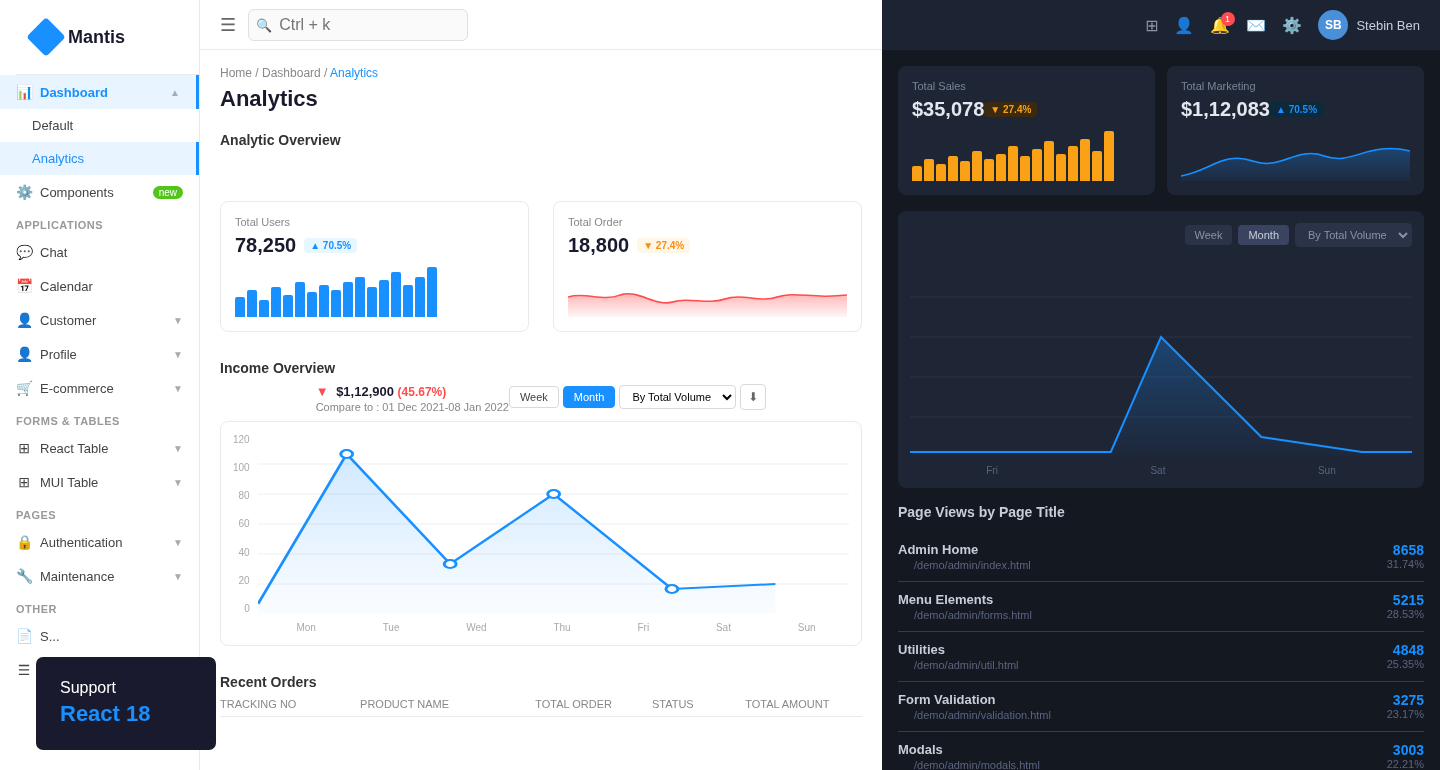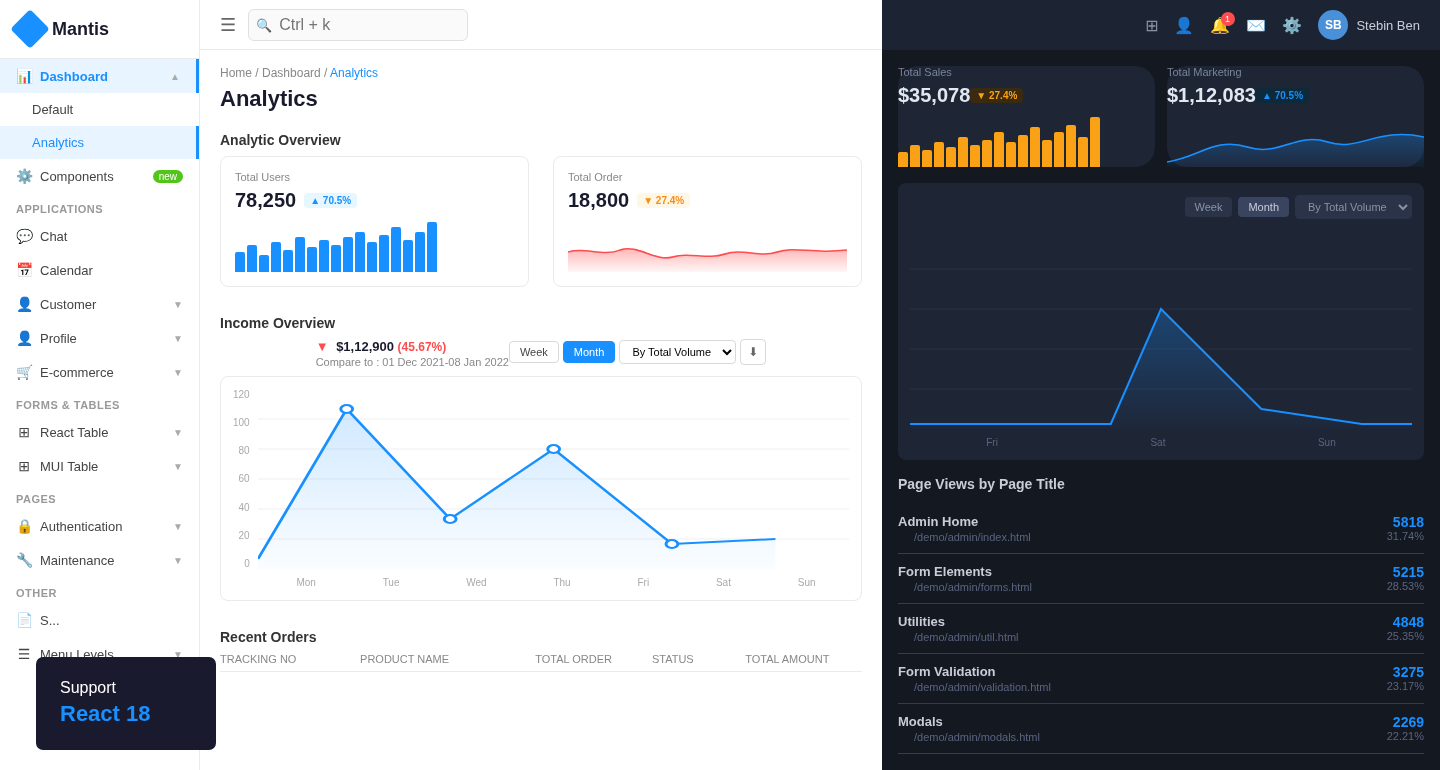--- a/index.html
+++ b/index.html
@@ -4,21 +4,21 @@
   <style>
     * { box-sizing: border-box; margin: 0; padding: 0; }
     body { font-family: -apple-system, BlinkMacSystemFont, 'Segoe UI', sans-serif; display: flex; height: 770px; overflow: hidden; background: #0a0d14; }
 
     
     #sidebar {
       width: 200px; min-width: 200px; background: #fff; display: flex; flex-direction: column;
       height: 770px; overflow-y: auto; border-right: 1px solid #e8eaed;
     }
     .sidebar-logo {
-      display: flex; align-items: center; gap: 8px; padding: 15px 16px; border-bottom: 1px solid #e8eaed;
+      display: flex; align-items: center; gap: 8px; padding: 23px 16px; border-bottom: 1px solid #e8eaed; margin-left: 16px;
     }
     .logo-diamond { width: 28px; height: 28px; background: #1890ff; transform: rotate(45deg); border-radius: 4px; flex-shrink: 0; }
     .sidebar-logo-text { font-size: 18px; font-weight: 700; color: #1a1a2e; }
     .nav-group-label { font-size: 11px; color: #999; padding: 10px 16px 4px; text-transform: uppercase; font-weight: 600; letter-spacing: 0.5px; }
     .nav-item {
       display: flex; align-items: center; gap: 8px; padding: 9px 16px; cursor: pointer; font-size: 13px; color: #444; border-radius: 0;
       position: relative;
     }
     .nav-item.active { background: #e8f4ff; color: #1890ff; border-right: 3px solid #1890ff; }
     .nav-item.parent { font-weight: 600; }
@@ -45,40 +45,40 @@
     .topbar-username { color: #c8cdd8; font-size: 13px; }
 
     
     .page-header { padding: 16px 20px 8px; }
     .breadcrumb { font-size: 12px; color: #888; margin-bottom: 6px; }
     .breadcrumb a { color: #888; text-decoration: none; }
     .breadcrumb span { color: #1890ff; }
     .page-title { font-size: 22px; font-weight: 700; color: #1a1a2e; }
 
     .section-title { font-size: 14px; font-weight: 600; color: #333; padding: 12px 20px 8px; }
-    .stat-card { background: #fff; border: 1px solid #e8eaed; border-radius: 8px; padding: 14px; flex: 1; min-width: 0; margin-right: 12px; }
+    .stat-card { background: #fff; border: 1px solid #e8eaed; border-radius: 8px; padding: 14px; flex: 1; min-width: 0; margin-right: 12px; margin-top: 45px; }
     .stat-card:last-child { margin-right: 0; }
     .stat-label { font-size: 11px; color: #888; margin-bottom: 6px; }
     .stat-value { font-size: 20px; font-weight: 700; color: #1a1a2e; display: flex; align-items: center; gap: 8px; }
     .stat-badge { font-size: 10px; padding: 2px 6px; border-radius: 4px; font-weight: 600; }
     .stat-badge.up { background: #e6f7ff; color: #1890ff; }
     .stat-badge.down { background: #fff7e6; color: #fa8c16; }
 
     
     .mini-chart { margin-top: 10px; display: flex; align-items: flex-end; gap: 2px; height: 50px; }
     .bar { width: 10px; background: #1890ff; border-radius: 2px 2px 0 0; }
     .bar-gold { background: #faa116; }
     .chart-btn { font-size: 11px; padding: 4px 10px; border-radius: 4px; cursor: pointer; border: 1px solid #d9d9d9; background: #fff; color: #444; }
     .chart-btn.active { background: #1890ff; color: #fff; border-color: #1890ff; }
     .chart-select { font-size: 11px; padding: 4px 8px; border-radius: 4px; border: 1px solid #d9d9d9; background: #fff; cursor: pointer; }
     .download-btn { width: 26px; height: 26px; border: 1px solid #d9d9d9; border-radius: 4px; display: flex; align-items: center; justify-content: center; cursor: pointer; font-size: 12px; color: #666; background: #fff; }
 
     
     .line-chart-container { background: #fff; border: 1px solid #e8eaed; border-radius: 8px; padding: 12px; }
-    .right-stat-card { background: #1e2535; border-radius: 20px; flex: 1; }
+    .right-stat-card { background: #1e2535; border-radius: 8px; padding: 14px; flex: 1; }
     .right-stat-label { font-size: 11px; color: #7a8499; margin-bottom: 6px; }
     .right-stat-value { font-size: 20px; font-weight: 700; color: #e2e8f0; display: flex; align-items: center; }
     .badge-down-dark { background: #3a2a10; color: #faa116; font-size: 10px; padding: 2px 6px; border-radius: 4px; }
     .badge-up-dark { background: #0d2a3a; color: #1890ff; font-size: 10px; padding: 2px 6px; border-radius: 4px; }
     .section-title-dark { font-size: 14px; font-weight: 600; color: #c8cdd8; margin-bottom: 12px; }
     .page-view-item { display: flex; justify-content: space-between; align-items: flex-start; padding: 10px 0; border-bottom: 1px solid #14532d; }
     .page-view-name { font-size: 13px; color: #c8cdd8; font-weight: 600; }
     .page-view-url { font-size: 11px; color: #5a6480; margin-top: 2px; margin-left: 16px; }
     .page-view-count { font-size: 14px; font-weight: 700; color: #1890ff; text-align: right; }
     .page-view-pct { font-size: 11px; color: #5a6480; text-align: right; }
@@ -452,28 +452,28 @@
 
       <div style="margin-top:16px;">
         <div class="section-title-dark">Page Views by Page Title</div>
 
         <div class="page-view-item">
           <div>
             <div class="page-view-name">Admin Home</div>
             <div class="page-view-url">/demo/admin/index.html</div>
           </div>
           <div style="text-align:right;">
-            <div class="page-view-count">5818</div>
+            <div class="page-view-count">8658</div>
             <div class="page-view-pct">31.74%</div>
           </div>
         </div>
 
         <div class="page-view-item">
           <div>
-            <div class="page-view-name">Form Elements</div>
+            <div class="page-view-name">Menu Elements</div>
             <div class="page-view-url">/demo/admin/forms.html</div>
           </div>
           <div style="text-align:right;">
             <div class="page-view-count">5215</div>
             <div class="page-view-pct">28.53%</div>
           </div>
         </div>
 
         <div class="page-view-item">
           <div>
@@ -496,21 +496,21 @@
             <div class="page-view-pct">23.17%</div>
           </div>
         </div>
 
         <div class="page-view-item">
           <div>
             <div class="page-view-name">Modals</div>
             <div class="page-view-url">/demo/admin/modals.html</div>
           </div>
           <div style="text-align:right;">
-            <div class="page-view-count">2269</div>
+            <div class="page-view-count">3003</div>
             <div class="page-view-pct">22.21%</div>
           </div>
         </div>
 
       </div>
     </div>
   </div>
 </div>
 
 <div class="support-popup">

